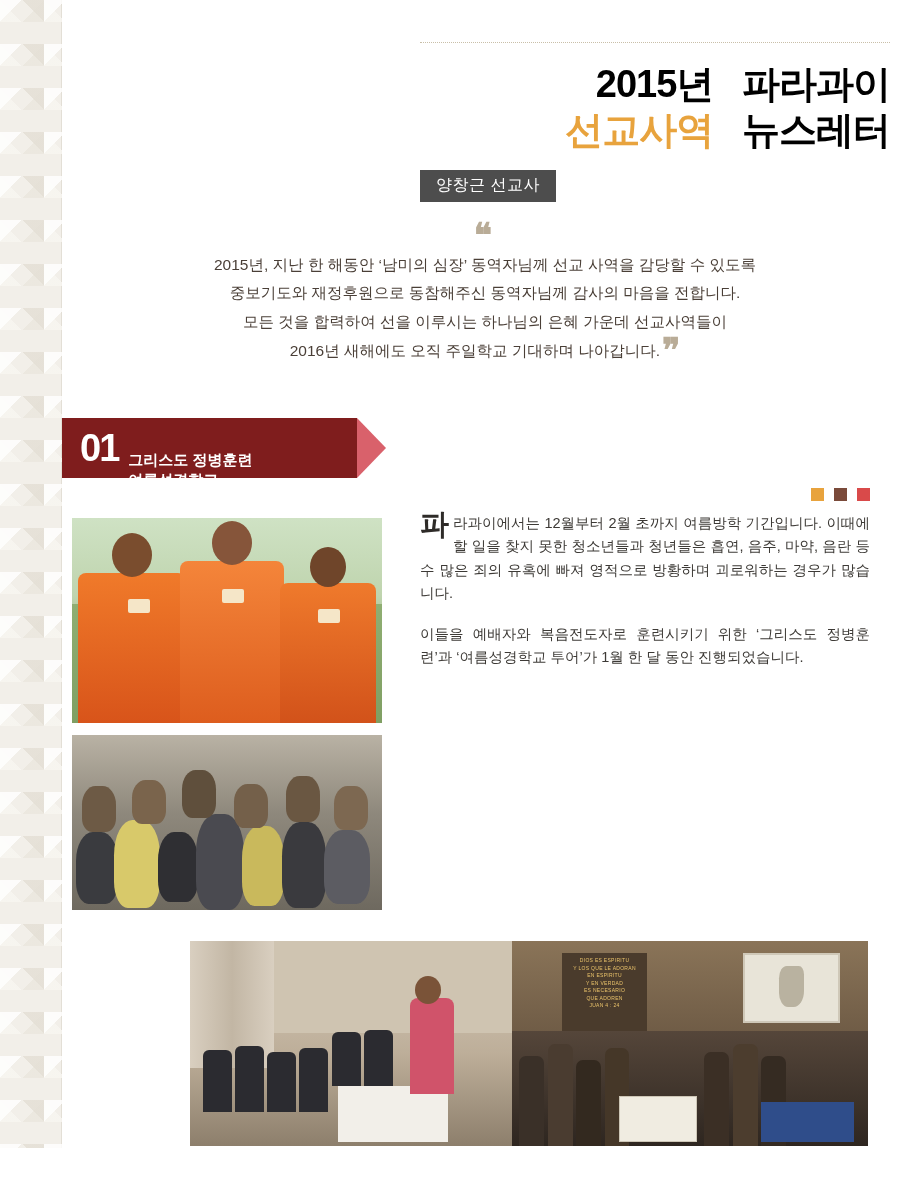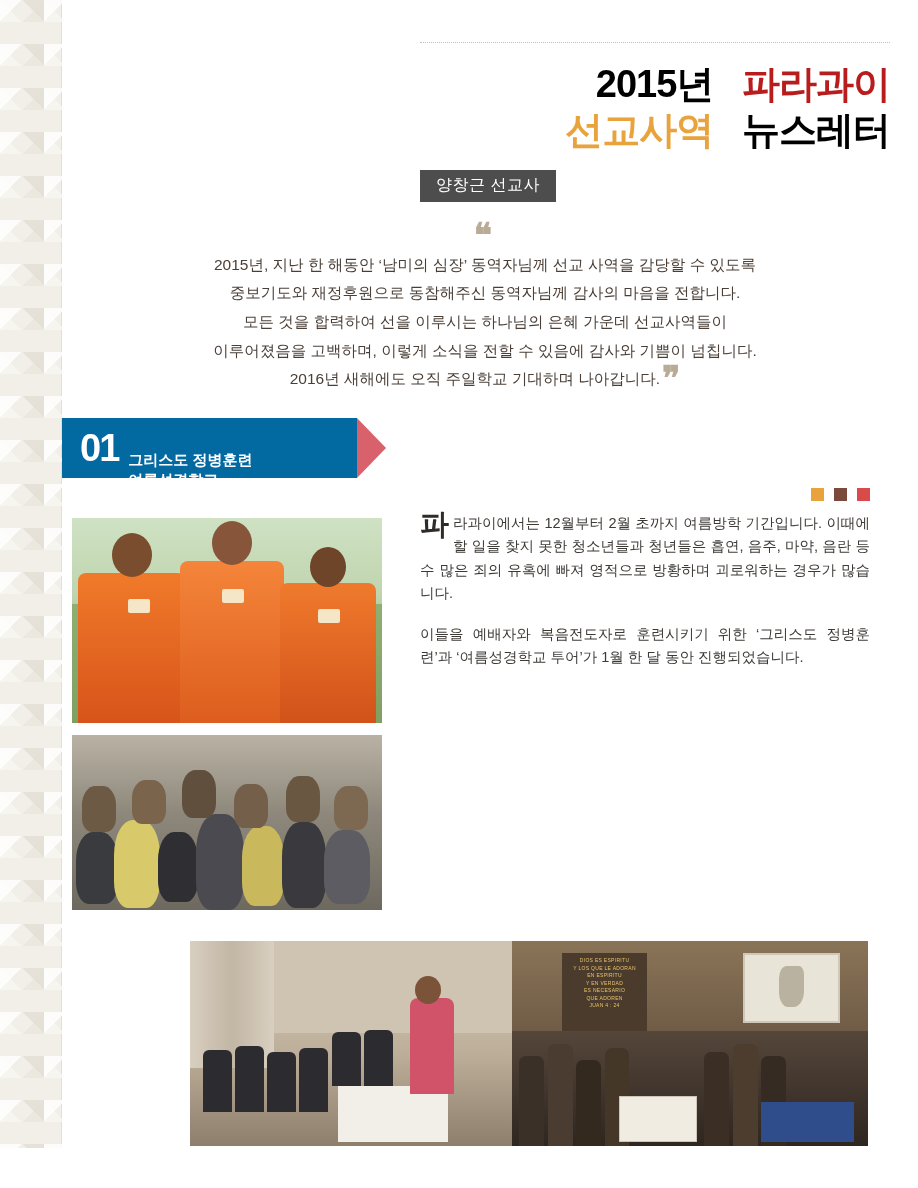--- a/index.html
+++ b/index.html
@@ -43,21 +43,21 @@
     width: 470px;
     margin-bottom: 18px;
   }
   .title-line {
     font-size: 38px;
     font-weight: bold;
     letter-spacing: -1px;
     line-height: 1.22;
     color: #e8a33d;
   }
-  .title-line .accent-red { color: #b91c1c; }
+  .title-line .accent-red { color: #000000; }
   .title-line .accent-dark { color: #000000; }
   .byline-wrap {
     margin-top: 16px;
     display: flex;
     justify-content: flex-start;
   }
   .byline {
     background: #4d4d4d;
     color: #ffffff;
     font-size: 16px;
@@ -81,21 +81,21 @@
     vertical-align: -6px;
   }
   .quote-mark.open { margin-right: 4px; }
   .quote-mark.close { margin-left: 2px; }
   .quote-line { display: block; }
 
   
   .section-banner {
     position: absolute; left: 62px; top: 418px;
     width: 295px; height: 60px;
-    background: #0369a1;
+    background: #7f1d1d;
     display: flex;
     align-items: center;
     padding-left: 18px;
   }
   .section-banner:after {
     content: "";
     position: absolute; right: -29px; top: 0;
     width: 0; height: 0;
     border-top: 30px solid transparent;
     border-bottom: 30px solid transparent;
@@ -211,21 +211,20 @@
     <div class="byline-wrap">
       <div class="byline">양창근 선교사</div>
     </div>
   </div>
 
   <div class="quote-block">
     <span class="quote-mark open">❝</span>
     <span class="quote-line">2015년, 지난 한 해동안 ‘남미의 심장’ 동역자님께 선교 사역을 감당할 수 있도록</span>
     <span class="quote-line">중보기도와 재정후원으로 동참해주신 동역자님께 감사의 마음을 전합니다.</span>
     <span class="quote-line">모든 것을 합력하여 선을 이루시는 하나님의 은혜 가운데 선교사역들이</span>
-    <span class="quote-line">이루어졌음을 고백하며, 이렇게 소식을 전할 수 있음에 감사와 기쁨이 넘칩니다.</span>
     <span>2016년 새해에도 오직 주일학교 기대하며 나아갑니다.</span><span class="quote-mark close">❞</span>
   </div>
 
   <div class="section-banner">
     <div class="section-num">01</div>
     <div class="section-title">
       <div>그리스도 정병훈련</div>
       <div>여름성경학교</div>
     </div>
   </div>

